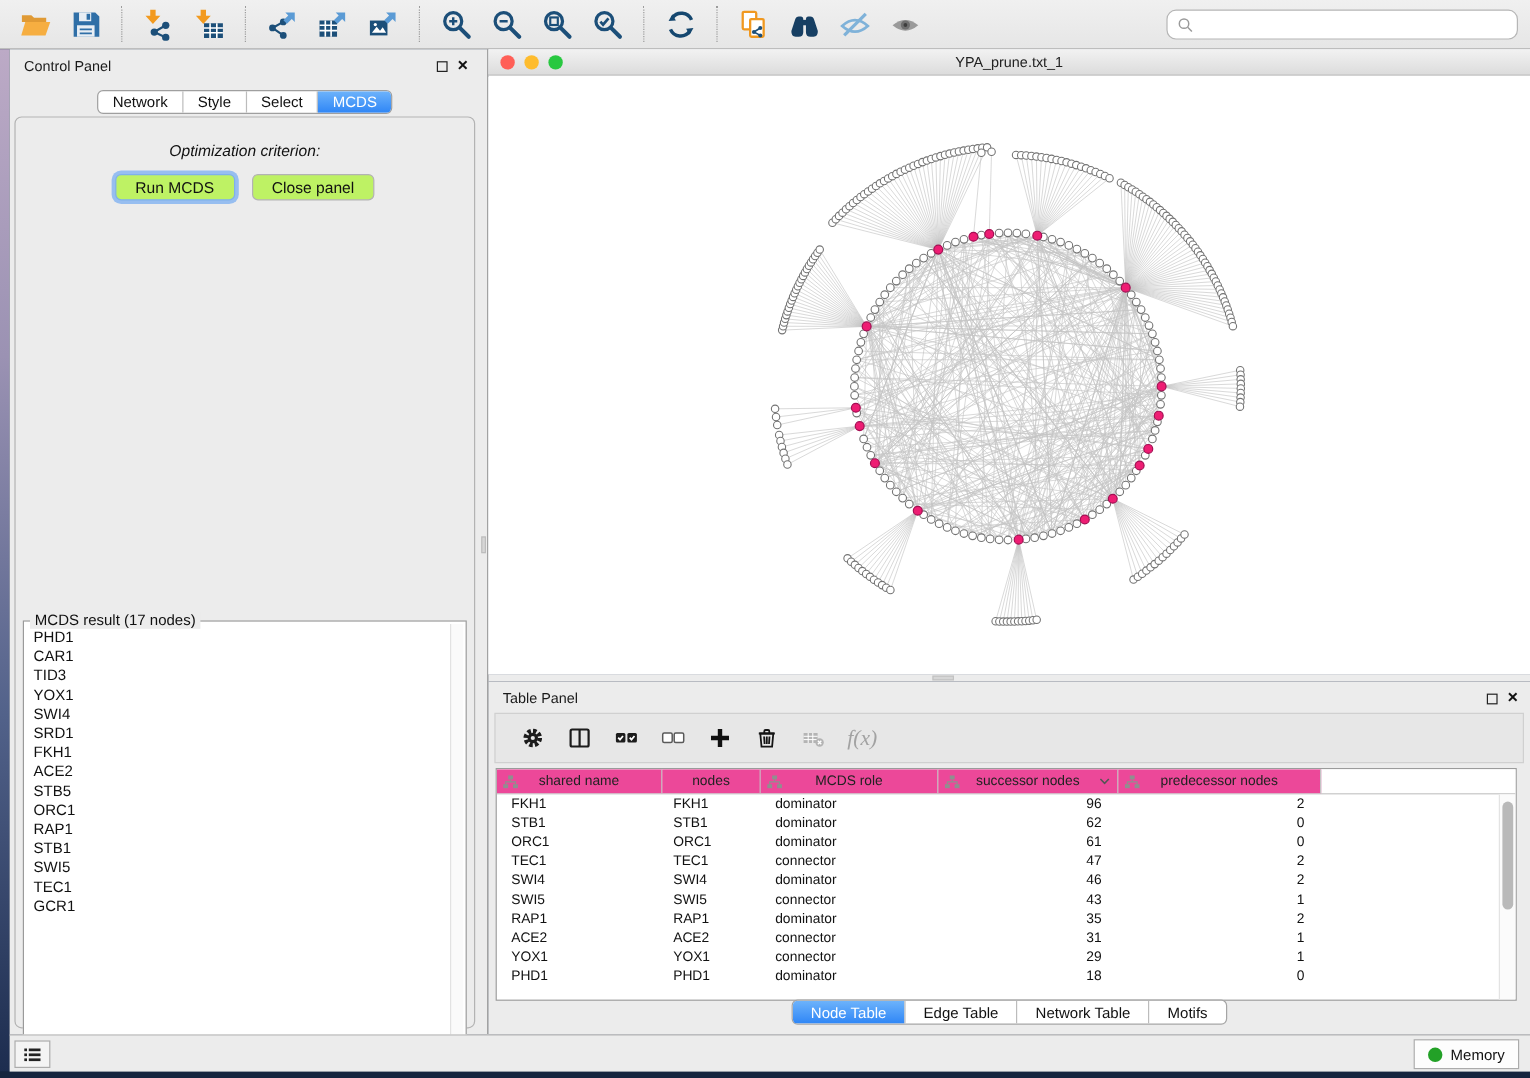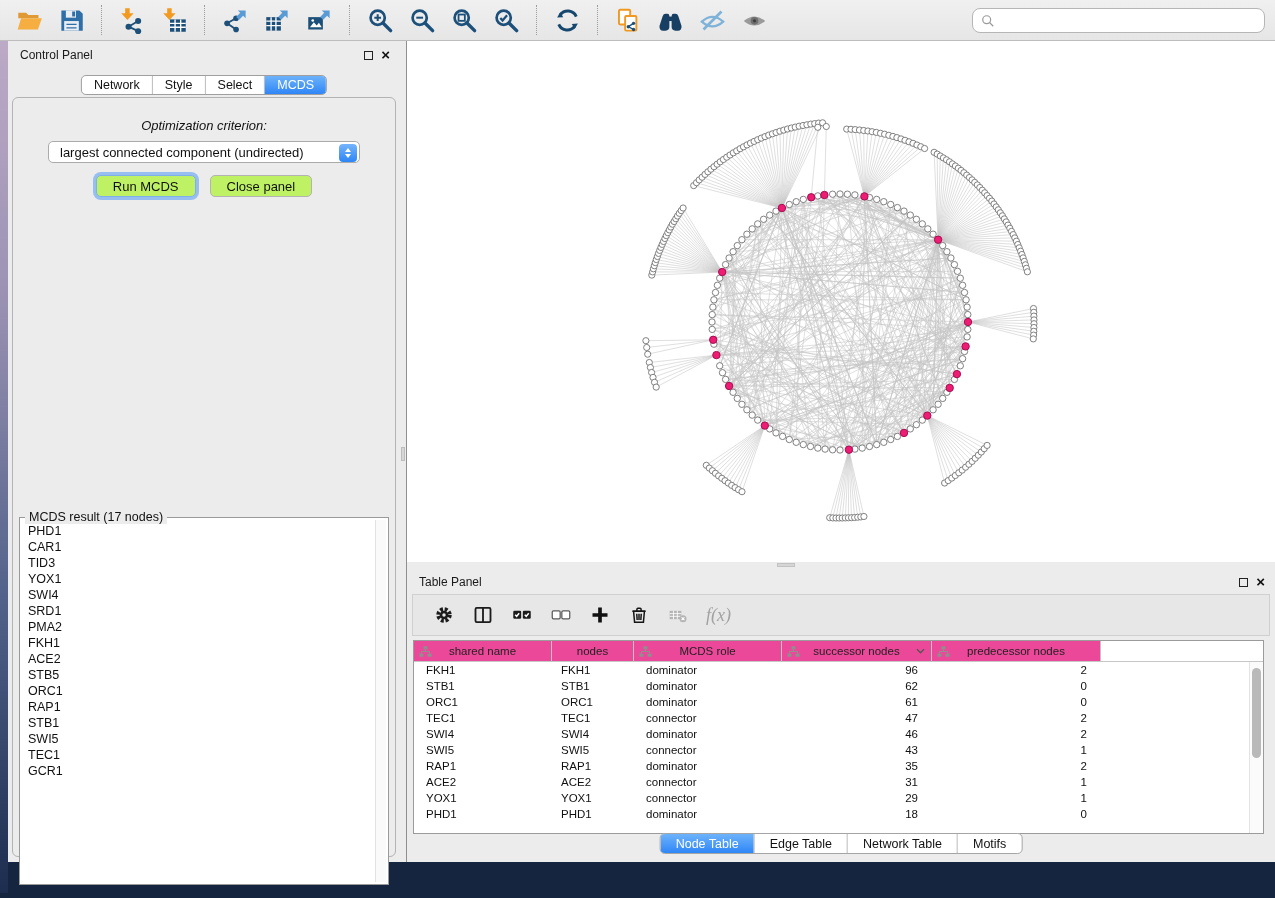--- a/index.html
+++ b/index.html
@@ -276,41 +276,33 @@
       </span>
     </div>
     <div class="cp-tabs">
       <span class="seg">Network</span>
       <span class="seg">Style</span>
       <span class="seg">Select</span>
       <span class="seg active">MCDS</span>
     </div>
     <div class="cp-inner">
       <div class="opt-label">Optimization criterion:</div>
-      <div class="dropdown">
-        <span>largest connected component (undirected)</span>
-        <span class="stepper">
-            <span class="tri-up"></span>
-            <span class="tri-dn"></span>
-          </span>
-      </div>
       <div class="btn-row">
         <button class="cp-btn focus-ring">Run MCDS</button>
         <button class="cp-btn">Close panel</button>
       </div>
       <div class="result-box">
         <span class="result-legend">MCDS result (17 nodes)</span>
         <div class="result-list">
             <div class="mcds-item">PHD1</div>
             <div class="mcds-item">CAR1</div>
             <div class="mcds-item">TID3</div>
             <div class="mcds-item">YOX1</div>
             <div class="mcds-item">SWI4</div>
             <div class="mcds-item">SRD1</div>
-            <div class="mcds-item">PMA2</div>
             <div class="mcds-item">FKH1</div>
             <div class="mcds-item">ACE2</div>
             <div class="mcds-item">STB5</div>
             <div class="mcds-item">ORC1</div>
             <div class="mcds-item">RAP1</div>
             <div class="mcds-item">STB1</div>
             <div class="mcds-item">SWI5</div>
             <div class="mcds-item">TEC1</div>
             <div class="mcds-item">GCR1</div>
           </div>
@@ -320,20 +312,26 @@
   </div>
 
   <div class="vsplit">
       <div class="vgrip"></div>
     </div>
   <div class="hsplit">
       <div class="hgrip"></div>
     </div>
 
   <div class="network-window">
+    <div class="net-titlebar">
+      <span class="net-title">YPA_prune.txt_1</span>
+      <span class="tl" style="background:#ff5f57"></span>
+      <span class="tl" style="background:#febc2e"></span>
+      <span class="tl" style="background:#28c840"></span>
+    </div>
     <div class="net-view">
       <svg id="graph-svg" width="868" height="498" viewBox="0 0 868 498">
           <path d="M374.9 144.0L462.5 133.5M374.9 144.0L555.6 294.7M374.9 144.0L447.9 385.1M374.9 144.0L369.0 368.9M374.9 144.0L403.5 382.5M374.9 144.0L305.9 243.1M374.9 144.0L469.7 380.6M374.9 144.0L560.8 265.4M374.9 144.0L305.0 258.0M374.9 144.0L326.1 187.7M374.9 144.0L559.1 235.8M374.9 144.0L447.9 385.1M374.9 144.0L312.7 214.2M374.9 144.0L345.2 351.1M374.9 144.0L312.7 301.8M374.9 144.0L462.5 382.5M374.9 144.0L312.7 301.8M374.9 144.0L447.9 130.9M374.9 144.0L305.2 250.6M374.9 144.0L515.3 159.9M374.9 144.0L312.7 214.2M374.9 144.0L312.7 301.8M374.9 144.0L469.7 380.6M374.9 144.0L559.1 235.8M374.9 144.0L497.0 147.1M374.9 144.0L469.7 380.6M374.9 144.0L515.3 356.1M374.9 144.0L553.3 301.8M374.9 144.0L469.7 135.4M374.9 144.0L526.1 345.8M404.2 133.3L497.0 147.1M404.2 133.3L543.9 194.0M404.2 133.3L322.1 194.0M404.2 133.3L339.9 345.8M404.2 133.3L382.3 375.5M404.2 133.3L557.5 228.5M417.4 131.0L345.2 351.1M417.4 131.0L382.3 375.5M417.4 131.0L410.8 384.1M417.4 131.0L557.5 287.5M417.4 131.0L553.3 301.8M417.4 131.0L326.1 328.3M457.4 132.4L339.9 345.8M457.4 132.4L334.9 175.7M457.4 132.4L339.9 170.2M457.4 132.4L326.1 328.3M457.4 132.4L312.7 214.2M457.4 132.4L526.1 345.8M457.4 132.4L330.3 334.4M457.4 132.4L553.3 301.8M457.4 132.4L469.7 380.6M457.4 132.4L543.9 194.0M457.4 132.4L535.7 334.4M457.4 132.4L345.2 164.9M457.4 132.4L455.2 384.1M457.4 132.4L535.7 334.4M457.4 132.4L539.9 187.7M457.4 132.4L503.3 364.9M457.4 132.4L469.7 380.6M457.4 132.4L547.4 200.6M531.1 175.7L433.0 130.0M531.1 175.7L447.9 385.1M531.1 175.7L326.1 328.3M531.1 175.7L560.8 265.4M531.1 175.7L469.7 380.6M531.1 175.7L560.1 243.1M531.1 175.7L462.5 133.5M531.1 175.7L476.8 378.3M531.1 175.7L382.3 375.5M531.1 175.7L531.1 340.3M531.1 175.7L560.8 250.6M531.1 175.7L469.7 380.6M531.1 175.7L318.6 315.4M531.1 175.7L305.9 243.1M531.1 175.7L433.0 130.0M531.1 175.7L410.8 131.9M531.1 175.7L526.1 345.8M531.1 175.7L425.6 130.2M531.1 175.7L515.3 356.1M531.1 175.7L503.3 364.9M531.1 175.7L560.1 272.9M531.1 175.7L440.4 130.2M531.1 175.7L306.9 280.2M531.1 175.7L447.9 130.9M531.1 175.7L535.7 334.4M531.1 175.7L526.1 345.8M531.1 175.7L334.9 175.7M531.1 175.7L440.4 130.2M531.1 175.7L433.0 386.0M531.1 175.7L483.7 375.5M531.1 175.7L326.1 187.7M531.1 175.7L362.7 364.9M531.1 175.7L310.4 221.3M531.1 175.7L560.8 250.6M531.1 175.7L539.9 328.3M531.1 175.7L440.4 130.2M531.1 175.7L509.4 360.7M531.1 175.7L560.8 250.6M531.1 175.7L476.8 137.7M531.1 175.7L425.6 385.8M531.1 175.7L306.9 235.8M531.1 175.7L490.4 372.4M531.1 175.7L312.7 214.2M531.1 175.7L469.7 380.6M531.1 175.7L410.8 384.1M531.1 175.7L455.2 384.1M315.2 208.0L389.2 378.3M315.2 208.0L410.8 384.1M315.2 208.0L433.0 130.0M315.2 208.0L410.8 131.9M315.2 208.0L520.8 164.9M315.2 208.0L447.9 130.9M315.2 208.0L382.3 140.5M315.2 208.0L369.0 368.9M315.2 208.0L425.6 385.8M315.2 208.0L560.8 265.4M315.2 208.0L345.2 351.1M315.2 208.0L339.9 345.8M315.2 208.0L553.3 214.2M315.2 208.0L557.5 287.5M315.2 208.0L550.5 207.3M315.2 208.0L455.2 384.1M315.2 208.0L553.3 214.2M315.2 208.0L375.6 372.4M315.2 208.0L476.8 378.3M315.2 208.0L312.7 301.8M315.2 208.0L455.2 384.1M315.2 208.0L557.5 228.5M315.2 208.0L362.7 151.1M315.2 208.0L543.9 194.0M315.2 208.0L543.9 194.0M315.2 208.0L557.5 228.5M561.0 258.0L382.3 375.5M561.0 258.0L339.9 345.8M561.0 258.0L497.0 147.1M561.0 258.0L305.2 250.6M561.0 258.0L339.9 345.8M561.0 258.0L410.8 384.1M561.0 258.0L543.9 194.0M561.0 258.0L369.0 368.9M561.0 258.0L462.5 133.5M561.0 258.0L469.7 380.6M561.0 258.0L389.2 378.3M561.0 258.0L330.3 334.4M306.2 275.8L462.5 382.5M306.2 275.8L515.3 159.9M306.2 275.8L483.7 375.5M306.2 275.8L447.9 130.9M306.2 275.8L539.9 187.7M306.2 275.8L425.6 385.8M558.6 282.4L389.2 378.3M558.6 282.4L490.4 143.6M558.6 282.4L469.7 380.6M558.6 282.4L326.1 187.7M558.6 282.4L362.7 364.9M558.6 282.4L509.4 360.7M558.6 282.4L526.1 170.2M558.6 282.4L350.7 356.1M558.6 282.4L312.7 301.8M558.6 282.4L356.6 155.3M309.4 291.1L553.3 301.8M309.4 291.1L560.8 265.4M309.4 291.1L469.7 135.4M309.4 291.1L369.0 147.1M309.4 291.1L560.1 272.9M309.4 291.1L490.4 143.6M309.4 291.1L555.6 221.3M309.4 291.1L543.9 194.0M549.9 310.1L469.7 135.4M549.9 310.1L306.9 235.8M549.9 310.1L447.9 130.9M549.9 310.1L306.9 280.2M549.9 310.1L462.5 382.5M549.9 310.1L362.7 364.9M549.9 310.1L559.1 235.8M549.9 310.1L503.3 364.9M542.7 323.9L305.2 265.4M542.7 323.9L543.9 194.0M542.7 323.9L418.1 385.1M542.7 323.9L334.9 175.7M542.7 323.9L403.5 382.5M542.7 323.9L476.8 378.3M542.7 323.9L469.7 380.6M542.7 323.9L515.3 159.9M322.1 322.0L476.8 137.7M322.1 322.0L330.3 181.6M322.1 322.0L350.7 159.9M322.1 322.0L455.2 384.1M322.1 322.0L503.3 151.1M322.1 322.0L526.1 170.2M322.1 322.0L455.2 384.1M322.1 322.0L503.3 151.1M322.1 322.0L425.6 385.8M322.1 322.0L490.4 143.6M322.1 322.0L547.4 315.4M322.1 322.0L553.3 214.2M322.1 322.0L503.3 151.1M322.1 322.0L462.5 133.5M520.3 351.6L539.9 187.7M520.3 351.6L433.0 130.0M520.3 351.6L322.1 194.0M520.3 351.6L560.1 243.1M520.3 351.6L350.7 159.9M520.3 351.6L362.7 151.1M520.3 351.6L497.0 147.1M520.3 351.6L305.2 265.4M520.3 351.6L305.0 258.0M520.3 351.6L553.3 214.2M520.3 351.6L560.1 272.9M520.3 351.6L382.3 140.5M520.3 351.6L396.3 380.6M520.3 351.6L447.9 130.9M520.3 351.6L362.7 151.1M520.3 351.6L362.7 151.1M520.3 351.6L350.7 356.1M520.3 351.6L553.3 214.2M357.8 361.6L555.6 294.7M357.8 361.6L305.2 265.4M357.8 361.6L425.6 385.8M357.8 361.6L350.7 159.9M357.8 361.6L418.1 385.1M357.8 361.6L462.5 382.5M357.8 361.6L322.1 194.0M357.8 361.6L557.5 228.5M357.8 361.6L315.5 308.7M357.8 361.6L555.6 294.7M357.8 361.6L543.9 194.0M357.8 361.6L396.3 135.4M357.8 361.6L318.6 200.6M357.8 361.6L560.1 272.9M357.8 361.6L509.4 155.3M497.0 368.9L306.9 280.2M497.0 368.9L539.9 187.7M497.0 368.9L326.1 328.3M497.0 368.9L356.6 155.3M497.0 368.9L350.7 159.9M497.0 368.9L447.9 130.9M497.0 368.9L555.6 294.7M497.0 368.9L305.0 258.0M497.0 368.9L369.0 147.1M497.0 368.9L382.3 375.5M441.9 385.7L555.6 221.3M441.9 385.7L326.1 187.7M441.9 385.7L560.8 250.6M441.9 385.7L322.1 194.0M441.9 385.7L305.9 243.1M441.9 385.7L310.4 221.3M441.9 385.7L515.3 159.9M441.9 385.7L410.8 131.9M441.9 385.7L396.3 135.4M441.9 385.7L483.7 140.5M441.9 385.7L497.0 147.1M441.9 385.7L557.5 287.5M441.9 385.7L322.1 194.0M441.9 385.7L369.0 147.1M441.9 385.7L503.3 364.9M441.9 385.7L560.1 272.9M441.9 385.7L535.7 181.6M441.9 385.7L369.0 147.1M441.9 385.7L345.2 351.1M441.9 385.7L382.3 140.5M374.9 144.0L497.0 368.9M404.2 133.3L531.1 175.7M531.1 175.7L315.2 208.0M315.2 208.0L520.3 351.6M561.0 258.0L357.8 361.6M306.2 275.8L357.8 361.6M549.9 310.1L357.8 361.6M322.1 322.0L542.7 323.9M357.8 361.6L315.2 208.0M497.0 368.9L561.0 258.0M441.9 385.7L542.7 323.9M404.2 133.3L531.1 175.7M417.4 131.0L558.6 282.4M457.4 132.4L549.9 310.1M531.1 175.7L542.7 323.9M561.0 258.0L322.1 322.0M306.2 275.8L531.1 175.7M558.6 282.4L322.1 322.0M309.4 291.1L558.6 282.4M549.9 310.1L306.2 275.8M322.1 322.0L520.3 351.6M520.3 351.6L417.4 131.0M497.0 368.9L309.4 291.1M441.9 385.7L542.7 323.9M526.1 345.8L369.0 147.1M375.6 372.4L476.8 137.7M560.1 272.9L447.9 385.1M555.6 294.7L318.6 315.4M462.5 133.5L382.3 140.5M559.1 235.8L396.3 380.6M306.9 235.8L425.6 385.8M306.9 235.8L535.7 181.6M440.4 130.2L462.5 382.5M476.8 137.7L326.1 187.7M418.1 385.1L322.1 194.0M396.3 135.4L557.5 287.5M559.1 235.8L308.5 228.5M433.0 130.0L418.1 385.1M539.9 328.3L318.6 315.4M462.5 382.5L483.7 140.5M312.7 301.8L469.7 380.6M555.6 294.7L315.5 308.7M350.7 159.9L531.1 340.3M345.2 164.9L469.7 380.6M396.3 380.6L547.4 315.4M483.7 375.5L557.5 228.5M455.2 384.1L560.1 243.1M440.4 130.2L310.4 221.3M503.3 151.1L396.3 135.4M560.1 243.1L447.9 385.1M543.9 194.0L305.2 265.4M318.6 200.6L326.1 328.3M326.1 328.3L350.7 159.9M318.6 315.4L483.7 140.5M305.2 250.6L560.8 265.4M433.0 130.0L560.1 272.9M433.0 386.0L462.5 133.5M509.4 360.7L350.7 356.1M557.5 228.5L305.2 265.4M345.2 351.1L539.9 328.3M559.1 235.8L462.5 382.5M560.8 250.6L350.7 356.1M515.3 356.1L305.2 250.6M382.3 140.5L362.7 364.9M306.9 235.8L559.1 235.8M326.1 187.7L326.1 328.3M356.6 155.3L330.3 334.4M490.4 372.4L560.8 265.4M526.1 170.2L425.6 130.2M330.3 181.6L403.5 382.5M345.2 351.1L433.0 130.0M433.0 130.0L531.1 340.3M382.3 375.5L315.5 308.7M396.3 135.4L389.2 378.3M462.5 382.5L560.1 272.9M330.3 334.4L526.1 170.2M483.7 140.5L555.6 294.7M557.5 287.5L318.6 315.4M315.5 308.7L553.3 214.2M330.3 334.4L559.1 235.8M382.3 140.5L483.7 375.5M490.4 372.4L305.9 243.1M403.5 382.5L539.9 328.3M503.3 151.1L312.7 301.8M425.6 130.2L483.7 375.5M418.1 385.1L396.3 135.4M389.2 137.7L369.0 368.9M318.6 200.6L547.4 315.4M433.0 386.0L490.4 143.6M503.3 151.1L455.2 384.1M330.3 334.4L503.3 151.1M553.3 214.2L425.6 385.8M362.7 364.9L306.9 280.2M425.6 385.8L469.7 135.4M560.8 265.4L334.9 340.3M515.3 356.1L547.4 200.6M362.7 151.1L553.3 214.2M497.0 147.1L318.6 200.6M369.0 368.9L560.8 250.6" stroke="#c4c4c4" stroke-width="0.6" fill="none" opacity="0.9"></path>
           <path d="M374.9 144.0L286.7 121.6M374.9 144.0L289.5 118.7M374.9 144.0L292.2 115.9M374.9 144.0L295.1 113.2M374.9 144.0L298.0 110.4M374.9 144.0L300.9 107.8M374.9 144.0L303.9 105.2M374.9 144.0L307.0 102.7M374.9 144.0L310.1 100.2M374.9 144.0L313.2 97.8M374.9 144.0L316.4 95.5M374.9 144.0L319.7 93.2M374.9 144.0L323.0 91.0M374.9 144.0L326.3 88.8M374.9 144.0L329.7 86.8M374.9 144.0L333.1 84.7M374.9 144.0L336.5 82.8M374.9 144.0L340.0 80.9M374.9 144.0L343.5 79.1M374.9 144.0L347.1 77.4M374.9 144.0L350.7 75.7M374.9 144.0L354.3 74.1M374.9 144.0L358.0 72.6M374.9 144.0L361.7 71.1M374.9 144.0L365.4 69.8M374.9 144.0L369.1 68.5M374.9 144.0L372.9 67.2M374.9 144.0L376.7 66.1M374.9 144.0L380.5 65.0M374.9 144.0L384.3 64.0M374.9 144.0L388.2 63.1M374.9 144.0L392.1 62.2M374.9 144.0L396.0 61.5M374.9 144.0L399.9 60.8M374.9 144.0L403.8 60.1M374.9 144.0L407.7 59.6M374.9 144.0L411.6 59.1M374.9 144.0L415.6 58.8M404.2 133.3L410.8 63.3M417.4 131.0L419.3 62.5M457.4 132.4L439.7 65.1M457.4 132.4L444.0 65.3M457.4 132.4L448.2 65.6M457.4 132.4L452.5 66.0M457.4 132.4L456.7 66.5M457.4 132.4L460.9 67.0M457.4 132.4L465.1 67.7M457.4 132.4L469.3 68.4M457.4 132.4L473.5 69.3M457.4 132.4L477.6 70.2M457.4 132.4L481.8 71.3M457.4 132.4L485.9 72.4M457.4 132.4L489.9 73.6M457.4 132.4L494.0 74.9M457.4 132.4L498.0 76.3M457.4 132.4L502.0 77.8M457.4 132.4L506.0 79.3M457.4 132.4L509.9 81.0M457.4 132.4L513.8 82.7M457.4 132.4L517.6 84.5M531.1 175.7L527.1 88.3M531.1 175.7L530.2 90.1M531.1 175.7L533.3 92.0M531.1 175.7L536.4 93.9M531.1 175.7L539.5 95.8M531.1 175.7L542.5 97.8M531.1 175.7L545.4 99.9M531.1 175.7L548.4 102.0M531.1 175.7L551.3 104.2M531.1 175.7L554.1 106.4M531.1 175.7L556.9 108.7M531.1 175.7L559.7 111.1M531.1 175.7L562.4 113.5M531.1 175.7L565.1 115.9M531.1 175.7L567.7 118.4M531.1 175.7L570.3 120.9M531.1 175.7L572.8 123.5M531.1 175.7L575.3 126.2M531.1 175.7L577.7 128.8M531.1 175.7L580.1 131.6M531.1 175.7L582.5 134.3M531.1 175.7L584.8 137.1M531.1 175.7L587.0 140.0M531.1 175.7L589.2 142.9M531.1 175.7L591.3 145.8M531.1 175.7L593.3 148.8M531.1 175.7L595.4 151.8M531.1 175.7L597.3 154.9M531.1 175.7L599.2 157.9M531.1 175.7L601.0 161.1M531.1 175.7L602.8 164.2M531.1 175.7L604.5 167.4M531.1 175.7L606.2 170.6M531.1 175.7L607.8 173.9M531.1 175.7L609.4 177.2M531.1 175.7L610.8 180.5M531.1 175.7L612.2 183.8M531.1 175.7L613.6 187.2M531.1 175.7L614.9 190.5M531.1 175.7L616.1 193.9M531.1 175.7L617.3 197.4M531.1 175.7L618.4 200.8M531.1 175.7L619.4 204.3M531.1 175.7L620.4 207.8M315.2 208.0L244.8 211.1M315.2 208.0L245.6 207.9M315.2 208.0L246.4 204.8M315.2 208.0L247.3 201.7M315.2 208.0L248.3 198.6M315.2 208.0L249.3 195.5M315.2 208.0L250.4 192.5M315.2 208.0L251.5 189.4M315.2 208.0L252.7 186.4M315.2 208.0L253.9 183.4M315.2 208.0L255.2 180.4M315.2 208.0L256.5 177.5M315.2 208.0L257.9 174.5M315.2 208.0L259.3 171.6M315.2 208.0L260.8 168.7M315.2 208.0L262.3 165.9M315.2 208.0L263.8 163.0M315.2 208.0L265.4 160.2M315.2 208.0L267.1 157.5M315.2 208.0L268.8 154.7M315.2 208.0L270.5 152.0M315.2 208.0L272.3 149.3M315.2 208.0L274.2 146.6M315.2 208.0L276.1 144.0M561.0 258.0L626.5 244.5M561.0 258.0L626.8 248.3M561.0 258.0L626.9 252.1M561.0 258.0L627.0 255.9M561.0 258.0L627.0 259.7M561.0 258.0L626.9 263.5M561.0 258.0L626.8 267.3M561.0 258.0L626.6 271.1M561.0 258.0L626.3 274.9M306.2 275.8L238.9 276.7M306.2 275.8L239.7 283.5M306.2 275.8L240.7 290.2M309.4 291.1L242.3 298.5M309.4 291.1L243.4 303.5M309.4 291.1L244.6 308.5M309.4 291.1L246.0 313.4M309.4 291.1L247.5 318.3M309.4 291.1L249.2 323.1M520.3 351.6L537.6 419.0M520.3 351.6L541.2 416.6M520.3 351.6L544.8 414.1M520.3 351.6L548.3 411.5M520.3 351.6L551.8 408.8M520.3 351.6L555.2 406.1M520.3 351.6L558.6 403.2M520.3 351.6L561.9 400.3M520.3 351.6L565.1 397.4M520.3 351.6L568.2 394.3M520.3 351.6L571.3 391.2M520.3 351.6L574.3 388.0M520.3 351.6L577.2 384.7M520.3 351.6L580.1 381.4M357.8 361.6L299.3 401.3M357.8 361.6L302.3 404.1M357.8 361.6L305.4 406.7M357.8 361.6L308.4 409.3M357.8 361.6L311.6 411.9M357.8 361.6L314.8 414.3M357.8 361.6L318.0 416.7M357.8 361.6L321.3 419.1M357.8 361.6L324.7 421.4M357.8 361.6L328.1 423.6M357.8 361.6L331.5 425.7M357.8 361.6L335.0 427.7M441.9 385.7L422.7 453.7M441.9 385.7L425.8 453.9M441.9 385.7L429.0 454.0M441.9 385.7L432.1 454.0M441.9 385.7L435.2 454.0M441.9 385.7L438.3 453.9M441.9 385.7L441.4 453.8M441.9 385.7L444.5 453.7M441.9 385.7L447.6 453.5M441.9 385.7L450.7 453.2M441.9 385.7L453.8 452.9M441.9 385.7L456.9 452.5" stroke="#c4c4c4" stroke-width="0.6" fill="none" opacity="0.9"></path>
           <circle cx="433.0" cy="130.0" r="3.2" fill="#ffffff" stroke="#737373" stroke-width="0.9"></circle>
           <circle cx="425.6" cy="130.2" r="3.2" fill="#ffffff" stroke="#737373" stroke-width="0.9"></circle>
           <circle cx="410.8" cy="131.9" r="3.2" fill="#ffffff" stroke="#737373" stroke-width="0.9"></circle>
           <circle cx="396.3" cy="135.4" r="3.2" fill="#ffffff" stroke="#737373" stroke-width="0.9"></circle>
           <circle cx="389.2" cy="137.7" r="3.2" fill="#ffffff" stroke="#737373" stroke-width="0.9"></circle>
           <circle cx="382.3" cy="140.5" r="3.2" fill="#ffffff" stroke="#737373" stroke-width="0.9"></circle>
@@ -820,14 +818,32 @@
         </div>
     </div>
     <div class="tp-tabs">
       <span class="seg active">Node Table</span>
       <span class="seg">Edge Table</span>
       <span class="seg">Network Table</span>
       <span class="seg">Motifs</span>
     </div>
   </div>
 
+  <div class="status-bar">
+    <span class="list-btn">
+      <svg viewBox="0 0 24 24" width="18" height="18">
+          <g fill="#222">
+            <rect x="3" y="5" width="3" height="3"></rect>
+            <rect x="8" y="5" width="13" height="3"></rect>
+            <rect x="3" y="10.5" width="3" height="3"></rect>
+            <rect x="8" y="10.5" width="13" height="3"></rect>
+            <rect x="3" y="16" width="3" height="3"></rect>
+            <rect x="8" y="16" width="13" height="3"></rect>
+          </g>
+        </svg>
+    </span>
+    <span class="memory-btn">
+      <span class="mem-dot"></span>
+      <span>Memory</span>
+    </span>
+  </div>
 
 </div>
 
 </body></html>

